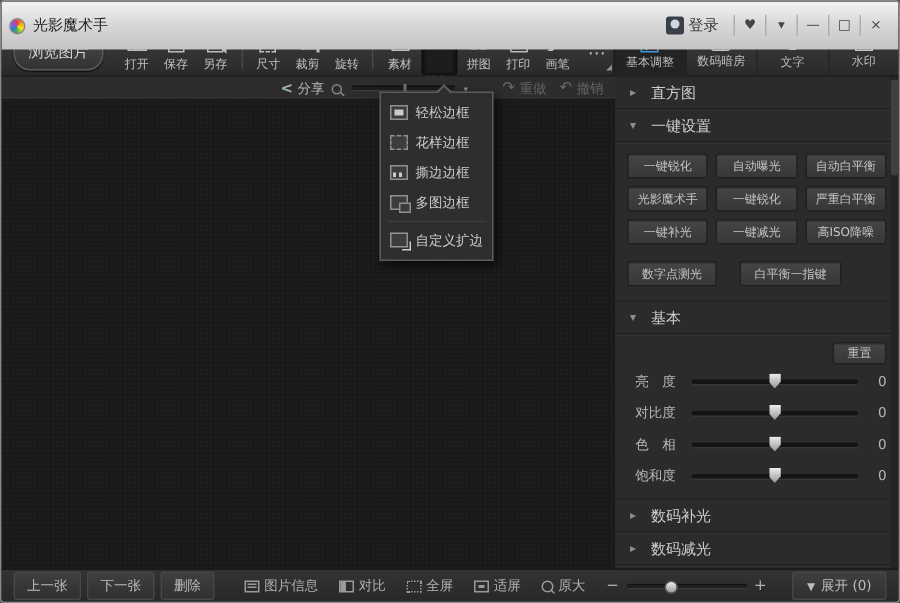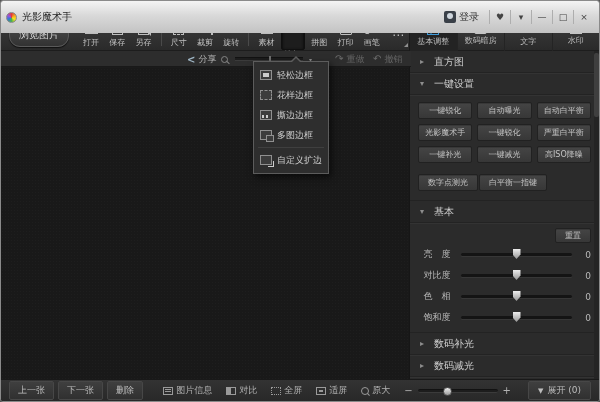--- a/index.html
+++ b/index.html
@@ -105,21 +105,21 @@
   .mi-3::after { left:1px; right:1px; bottom:1px; height:3px; background:repeating-linear-gradient(90deg,#cccccc 0 2px,transparent 2px 4px); }
   .mi-4::after { right:-3px; bottom:-3px; width:6px; height:5px; border:1px solid #909090; background:#3c3c3c; }
   .mi-5::after { right:-3px; bottom:-3px; width:5px; height:5px; border-right:1px solid #cccccc; border-bottom:1px solid #cccccc; }
 
   
   .rpanel { position:absolute; top:50px; right:0; width:190px; bottom:22px; background:#2b2b2b; border-left:1px solid #161616; overflow:hidden; }
   .sec-h { display:flex; align-items:center; height:22px; padding:0 10px; color:#cfcfcf; font-size:10px; border-bottom:1px solid #232323; box-shadow:0 1px 0 #333; }
   .sec-arrow { font-size:8px; color:#8d8d8d; margin-right:6px; width:8px; }
   .btn-grid { padding:7px 8px 3px; display:grid; grid-template-columns:repeat(3,1fr); gap:5px 5px; }
   .pbtn { height:17px; display:flex; align-items:center; justify-content:center; background:linear-gradient(#454545,#373737); border:1px solid #212121; border-radius:2px; color:#c4c4c4; font-size:8px; white-space:nowrap; box-shadow:0 1px 0 #383838 inset; }
-  .extra-row { padding:8px 8px 9px; display:flex; gap:1px; border-bottom:1px solid #232323; }
+  .extra-row { padding:8px 8px 9px; display:flex; gap:15px; border-bottom:1px solid #232323; }
   .extra-row .pbtn { padding:0 9px; }
   .reset-row { display:flex; justify-content:flex-end; padding:5px 8px 1px; }
   .reset-row .pbtn { width:36px; height:15px; }
   .slider-row { display:flex; align-items:center; padding:4px 8px 4px 10px; gap:7px; }
   .s-label { width:34px; color:#b8b8b8; font-size:9px; white-space:nowrap;text-align:center; }
   .s-track { flex:1; height:3px; background:#141414; border-radius:2px; position:relative; box-shadow:0 1px 0 rgba(255,255,255,.06); }
   .s-handle { position:absolute; left:50%; top:-4px; width:8px; height:10px; margin-left:-4px; background:linear-gradient(#ededed,#969696); clip-path:polygon(0 0,100% 0,100% 55%,50% 100%,0 55%); }
   .s-val { width:12px; text-align:right; color:#b8b8b8; font-size:9px; }
   .basic-pad { border-bottom:1px solid #232323; padding-bottom:4px; }
   .rscroll { position:absolute; right:0; top:0; bottom:0; width:5px; background:#242424; }

